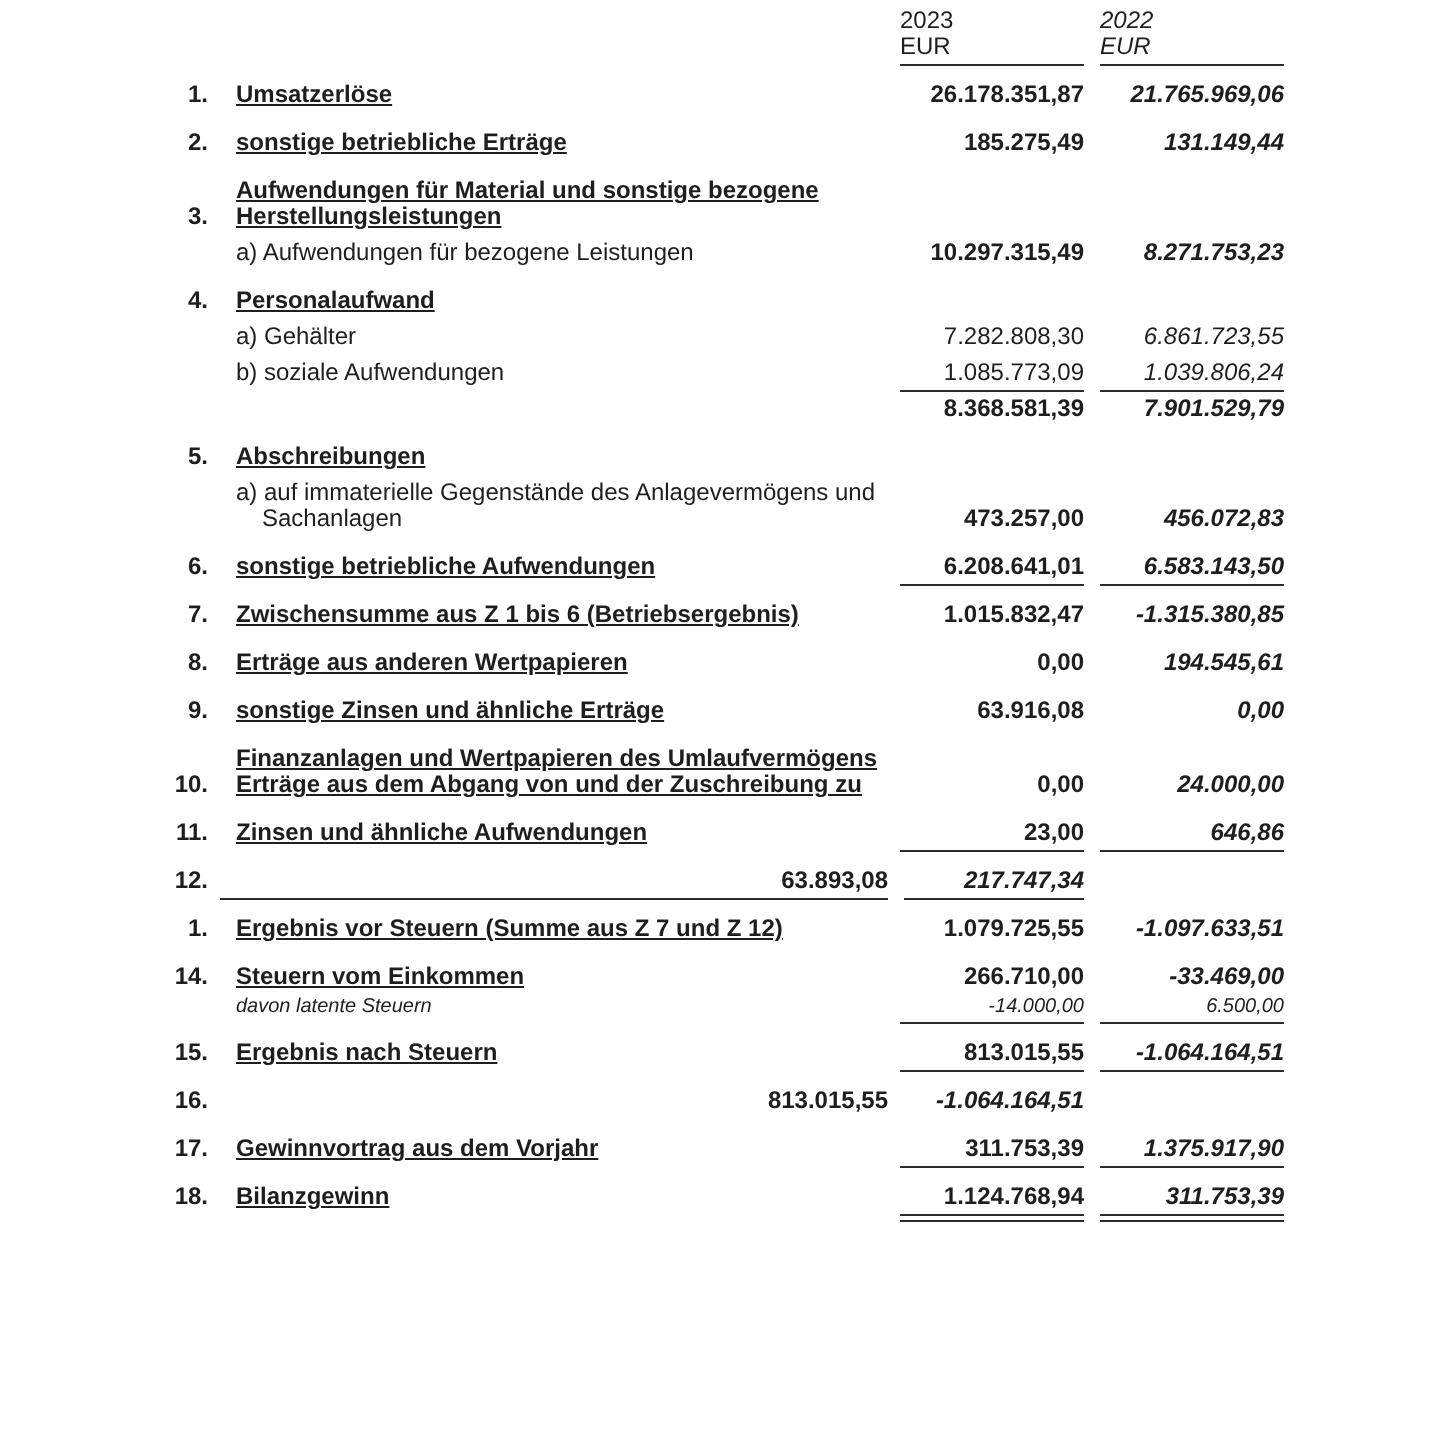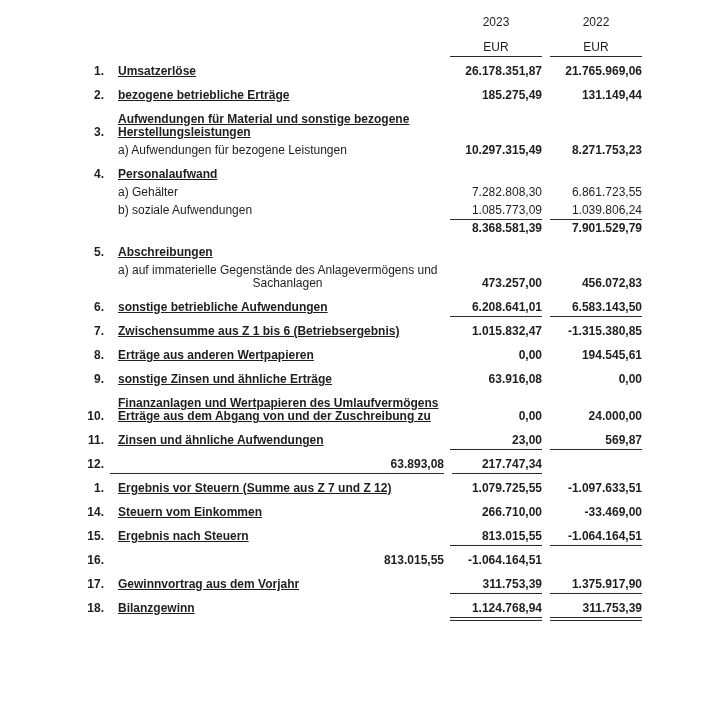--- a/index.html
+++ b/index.html
@@ -31,23 +31,23 @@
     font-weight: bold;
     padding-bottom: 2px;
     border-bottom: 1px solid transparent;
   }
   .label {
     padding-left: 14px;
     padding-bottom: 2px;
     border-bottom: 1px solid transparent;
   }
   .line { white-space: nowrap; }
-  .line.hang { padding-left: 13px; text-align: center; }
+  .line.hang { padding-left: 13px; }
   .val-cell.v1 { padding-left: 6px; }
-  .val-cell.v2 { padding-left: 8px; }
+  .val-cell.v2 { padding-left: 8px; font-style: italic; }
   .vinner {
     text-align: right;
     padding-bottom: 2px;
     border-bottom: 1px solid transparent;
     white-space: nowrap;
   }
   
   .t-main { margin-top: 8px; }
   .t-main .label { font-weight: bold; text-decoration: underline; }
   .t-subitem, .t-subtotal { margin-top: 2px; }
@@ -64,21 +64,21 @@
     position: absolute;
     left: 0;
     right: 0;
     bottom: -4px;
     height: 1.5px;
     background: #2a2a2a;
   }
   
   .header-row { margin-bottom: 6px; }
   .header-row .vinner { border-bottom-color: #2a2a2a; }
-  .hdr-line { text-align: center; margin-top: 12px; }
+  .hdr-line { text-align: left; }
 </style>
 </head>
 <body>
 
 <div class="page">
 
   <div class="grid-row header-row">
     <div class="cell num"></div>
     <div class="cell label"></div>
     <div class="cell val-cell v1">
@@ -104,21 +104,21 @@
     <div class="cell val-cell v1">
           <div class="vinner">26.178.351,87</div>
         </div>
     <div class="cell val-cell v2">
           <div class="vinner">21.765.969,06</div>
         </div>
   </div>
       <div class="grid-row t-main vb">
     <div class="cell num">2.</div>
     <div class="cell label">
-          <div class="line">bezogene betriebliche Erträge</div>
+          <div class="line">sonstige betriebliche Erträge</div>
         </div>
     <div class="cell val-cell v1">
           <div class="vinner">185.275,49</div>
         </div>
     <div class="cell val-cell v2">
           <div class="vinner">131.149,44</div>
         </div>
   </div>
       <div class="grid-row t-main">
     <div class="cell num">3.</div>
@@ -279,21 +279,21 @@
   </div>
       <div class="grid-row t-main vb u1">
     <div class="cell num">11.</div>
     <div class="cell label">
           <div class="line">Zinsen und ähnliche Aufwendungen</div>
         </div>
     <div class="cell val-cell v1">
           <div class="vinner">23,00</div>
         </div>
     <div class="cell val-cell v2">
-          <div class="vinner">569,87</div>
+          <div class="vinner">646,86</div>
         </div>
   </div>
       <div class="grid-row t-main vb u1">
     <div class="cell num">12.</div>
     <div class="cell val-cell v1">
           <div class="vinner">63.893,08</div>
         </div>
     <div class="cell val-cell v2">
           <div class="vinner">217.747,34</div>
         </div>
@@ -313,20 +313,32 @@
       <div class="grid-row t-main vb">
     <div class="cell num">14.</div>
     <div class="cell label">
           <div class="line">Steuern vom Einkommen</div>
         </div>
     <div class="cell val-cell v1">
           <div class="vinner">266.710,00</div>
         </div>
     <div class="cell val-cell v2">
           <div class="vinner">-33.469,00</div>
+        </div>
+  </div>
+      <div class="grid-row t-note u1">
+    <div class="cell num"></div>
+    <div class="cell label">
+          <div class="line">davon latente Steuern</div>
+        </div>
+    <div class="cell val-cell v1">
+          <div class="vinner">-14.000,00</div>
+        </div>
+    <div class="cell val-cell v2">
+          <div class="vinner">6.500,00</div>
         </div>
   </div>
       <div class="grid-row t-main vb u1">
     <div class="cell num">15.</div>
     <div class="cell label">
           <div class="line">Ergebnis nach Steuern</div>
         </div>
     <div class="cell val-cell v1">
           <div class="vinner">813.015,55</div>
         </div>

